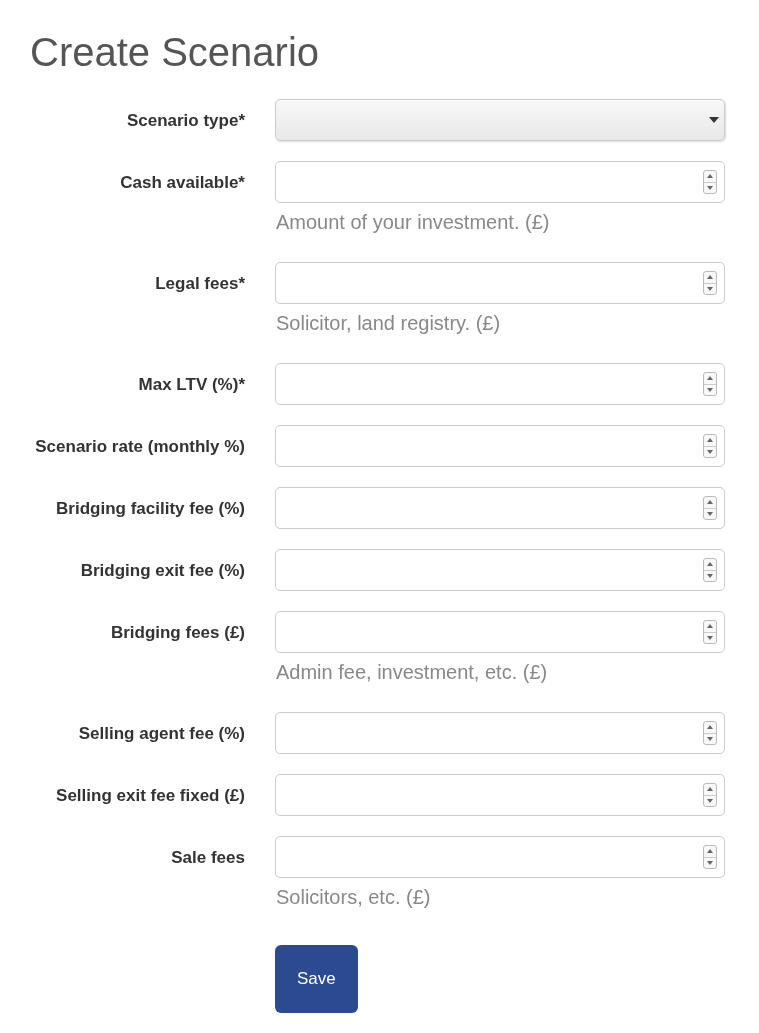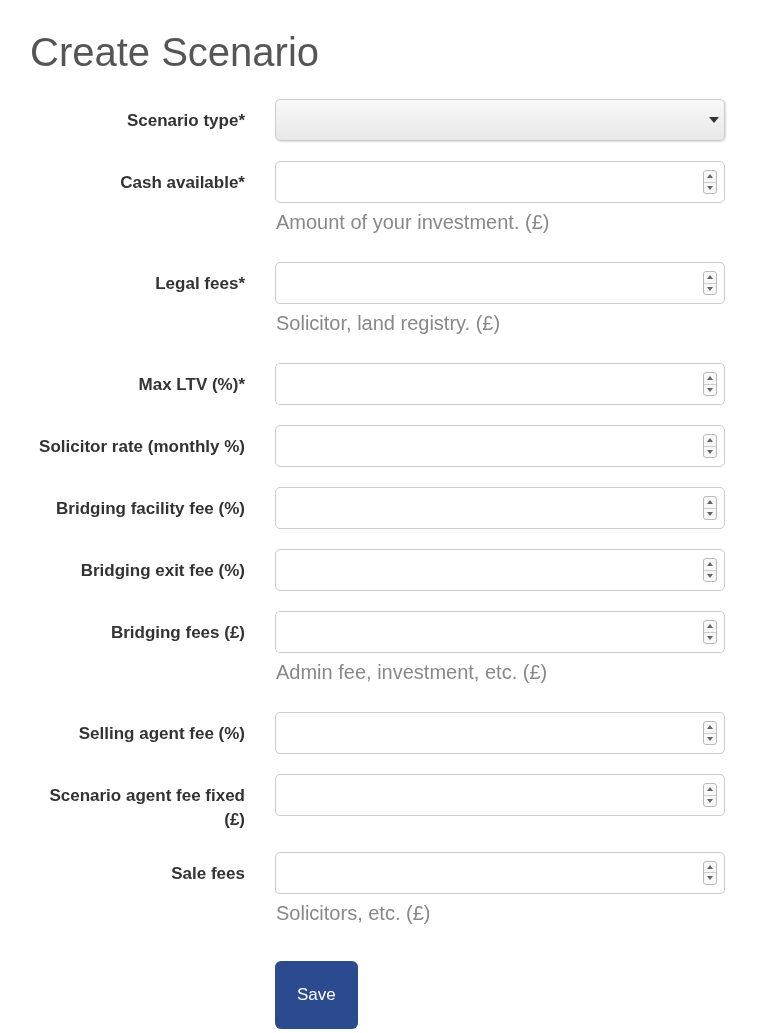--- a/index.html
+++ b/index.html
@@ -222,21 +222,21 @@
         <div class="spinner">
           <div class="spinner-up"></div>
           <div class="spinner-down"></div>
         </div>
       </div>
     </div>
   </div>
 
   
   <div class="form-row">
-    <div class="label-col">Solicitor rate (monthly %)</div>
+    <div class="label-col">Scenario rate (monthly %)</div>
     <div class="input-col">
       <div class="number-input-wrapper">
         <input class="number-input" type="text" value="" style="">
         <div class="spinner">
           <div class="spinner-up"></div>
           <div class="spinner-down"></div>
         </div>
       </div>
     </div>
   </div>
@@ -293,21 +293,21 @@
         <div class="spinner">
           <div class="spinner-up"></div>
           <div class="spinner-down"></div>
         </div>
       </div>
     </div>
   </div>
 
   
   <div class="form-row">
-    <div class="label-col">Scenario agent fee fixed (£)</div>
+    <div class="label-col">Selling exit fee fixed (£)</div>
     <div class="input-col">
       <div class="number-input-wrapper">
         <input class="number-input" type="text" value="" style="">
         <div class="spinner">
           <div class="spinner-up"></div>
           <div class="spinner-down"></div>
         </div>
       </div>
     </div>
   </div>

